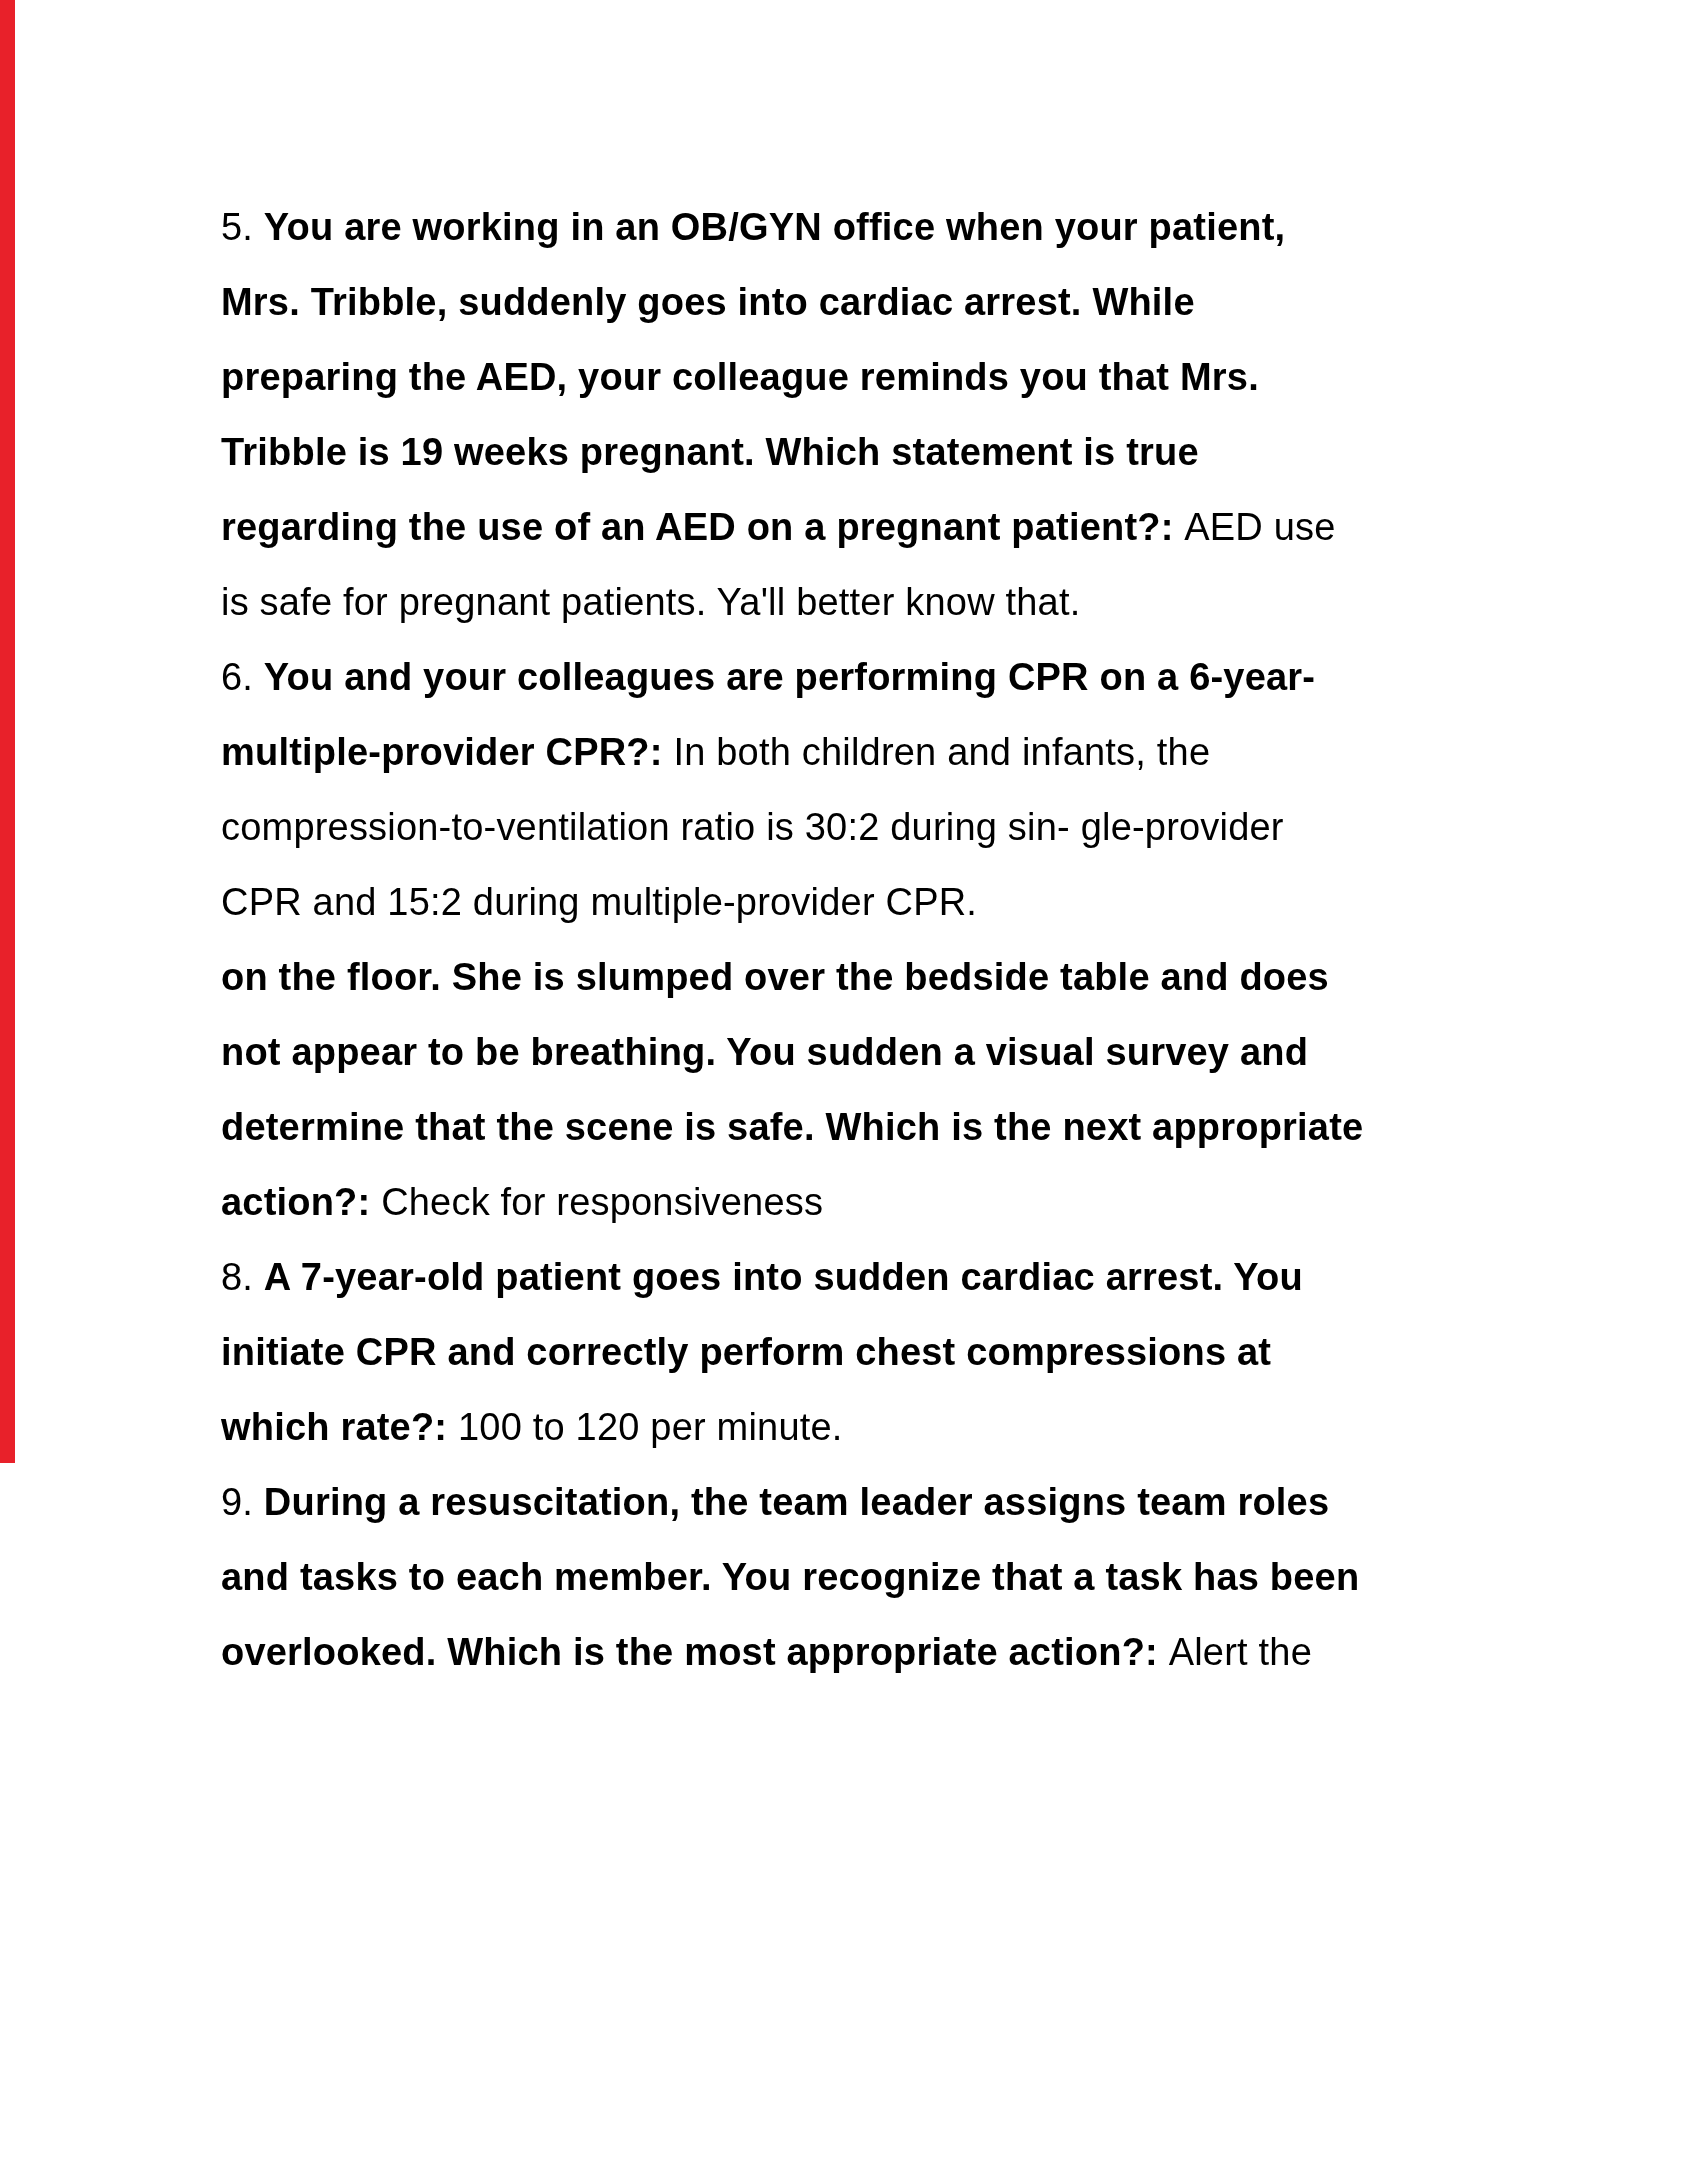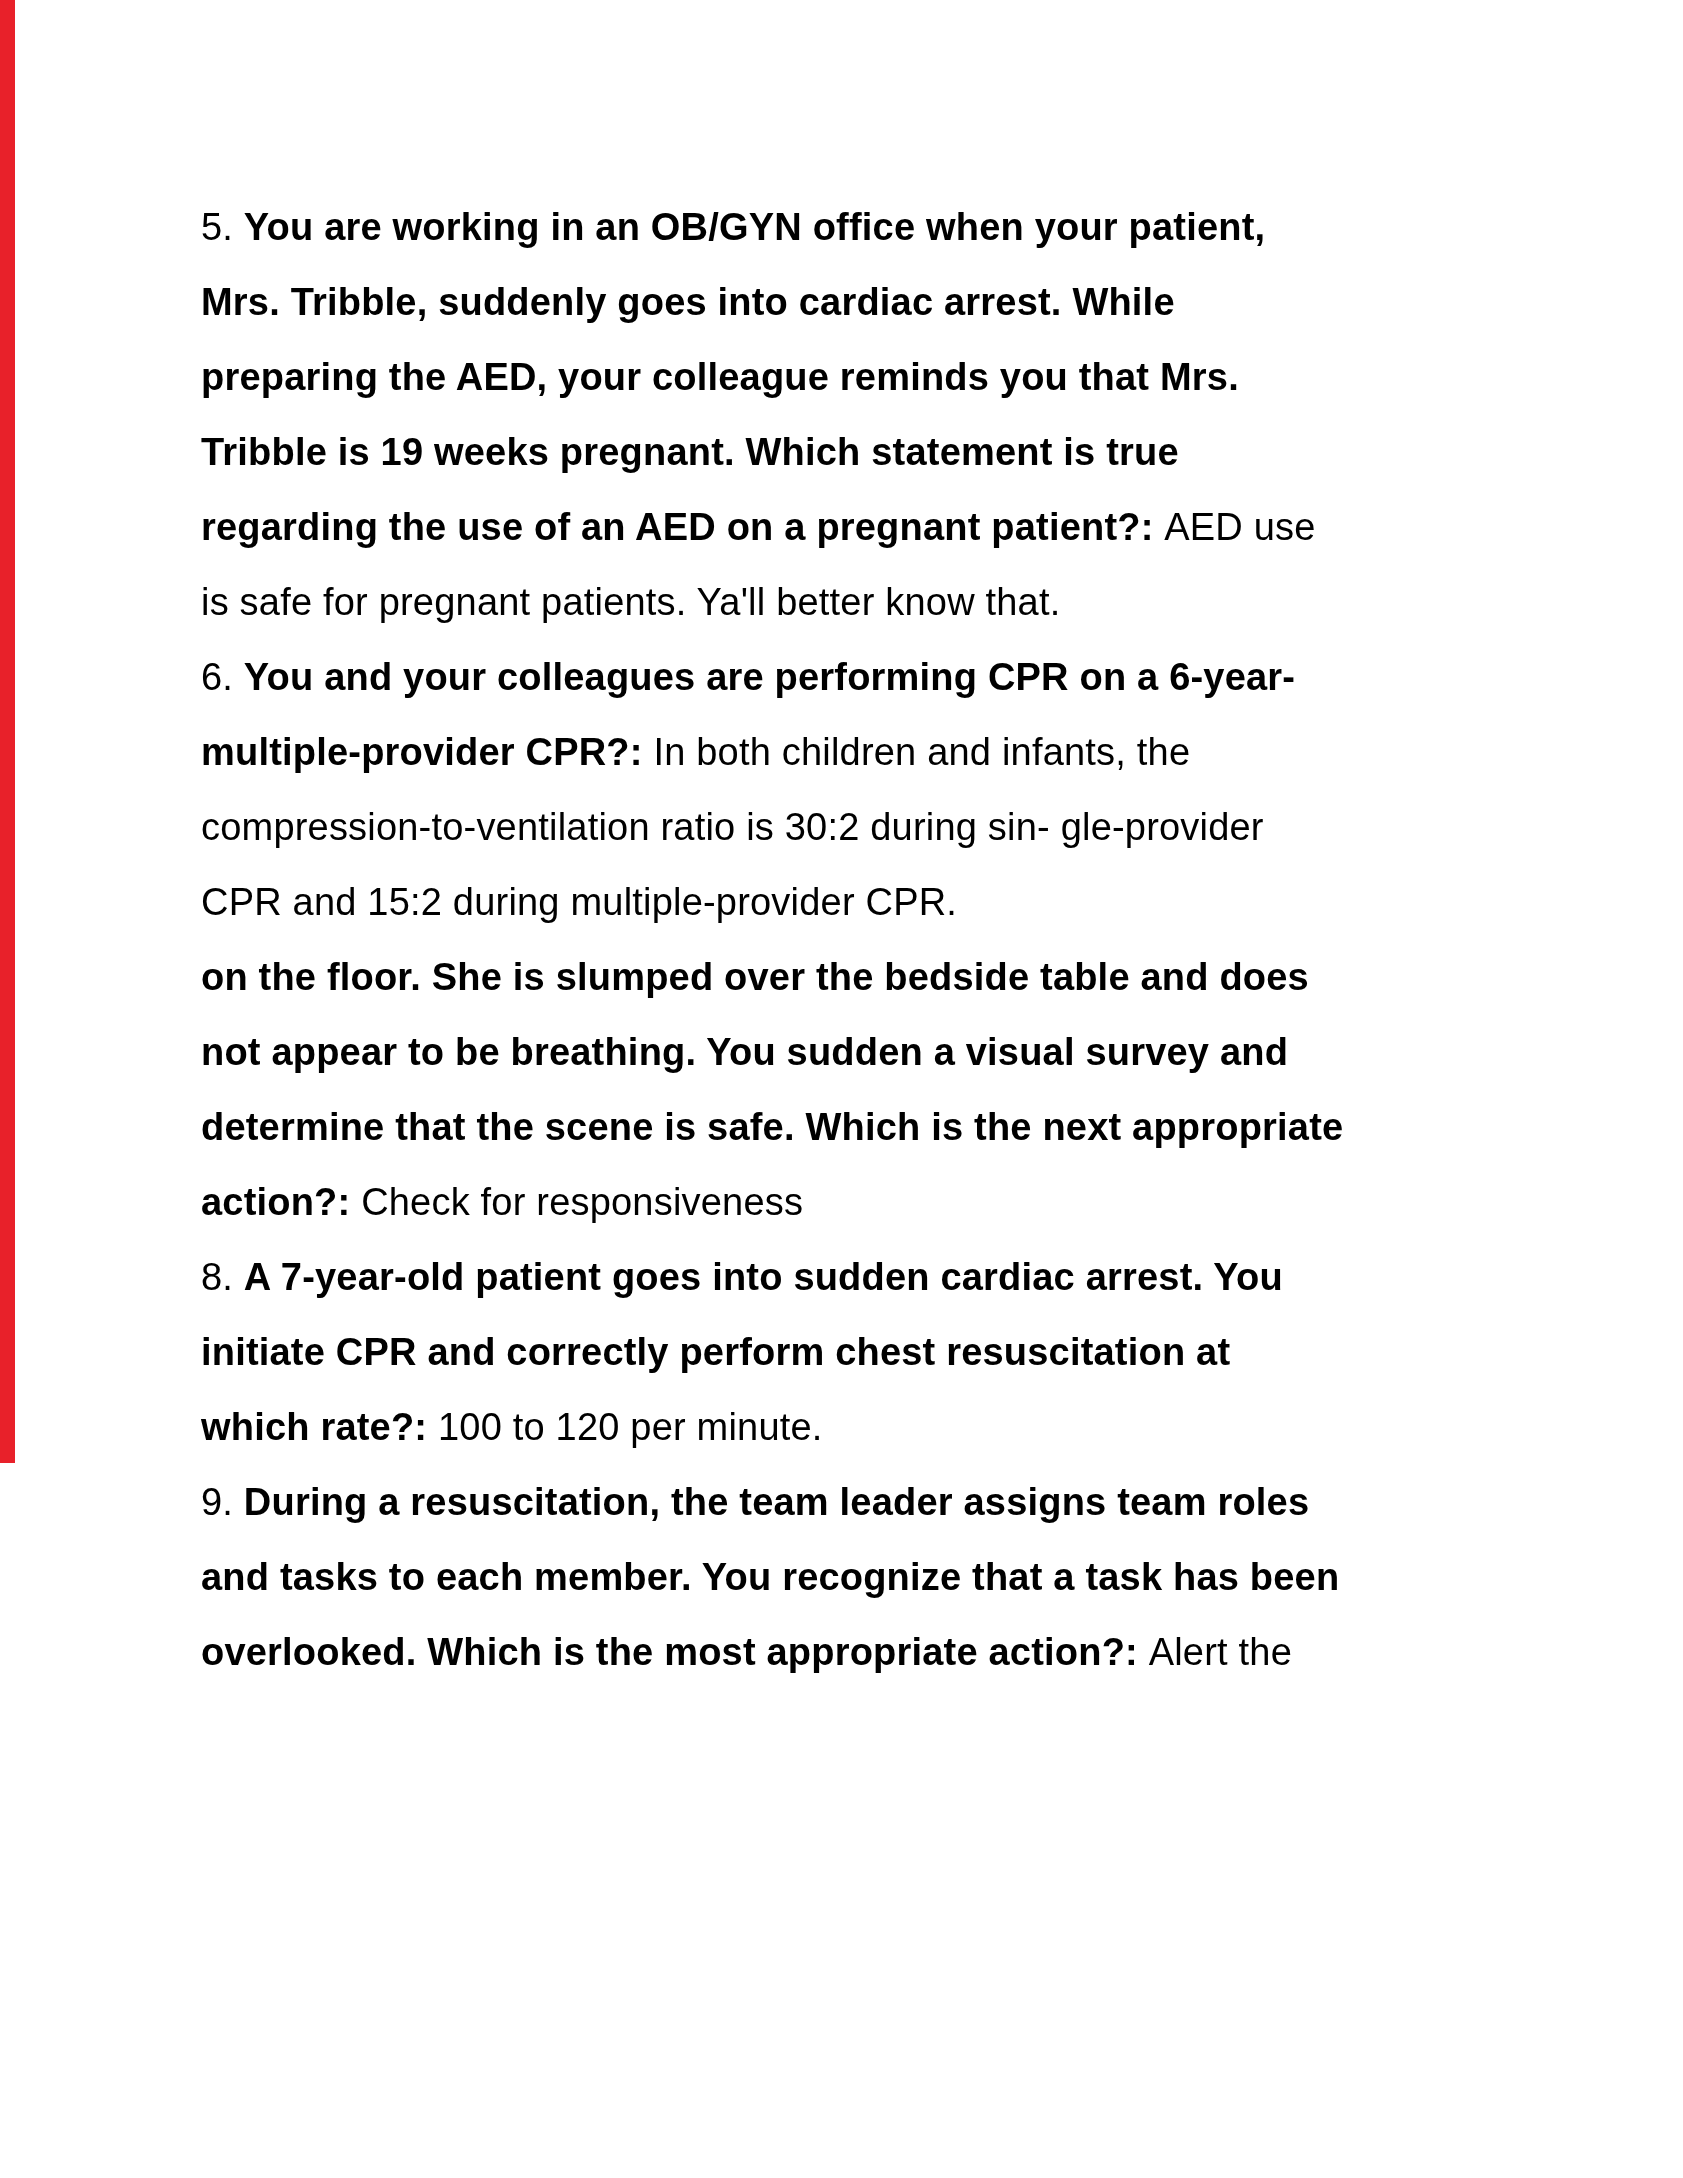--- a/index.html
+++ b/index.html
@@ -27,20 +27,21 @@
     left: 201px;
     top: 190px;
     width: 1332px;
     font-size: 38px;
     line-height: 75px;
     color: #000000;
     letter-spacing: 0.2px;
   }
   .qa-line {
     white-space: pre;
+    margin-left: 20px;
   }
   .seg-bold {
     font-weight: bold;
   }
   .seg-regular {
     font-weight: normal;
   }
 </style>
 </head>
 <body>
@@ -56,20 +57,20 @@
       <div class="qa-line"><span class="seg-regular">is safe for pregnant patients. Ya'll better know that.</span></div>
       <div class="qa-line"><span class="seg-regular">6. </span><span class="seg-bold">You and your colleagues are performing CPR on a 6-year-</span></div>
       <div class="qa-line"><span class="seg-bold">multiple-provider CPR?: </span><span class="seg-regular">In both children and infants, the</span></div>
       <div class="qa-line"><span class="seg-regular">compression-to-ventilation ratio is 30:2 during sin- gle-provider</span></div>
       <div class="qa-line"><span class="seg-regular">CPR and 15:2 during multiple-provider CPR.</span></div>
       <div class="qa-line"><span class="seg-bold">on the floor. She is slumped over the bedside table and does</span></div>
       <div class="qa-line"><span class="seg-bold">not appear to be breathing. You sudden a visual survey and</span></div>
       <div class="qa-line"><span class="seg-bold">determine that the scene is safe. Which is the next appropriate</span></div>
       <div class="qa-line"><span class="seg-bold">action?: </span><span class="seg-regular">Check for responsiveness</span></div>
       <div class="qa-line"><span class="seg-regular">8. </span><span class="seg-bold">A 7-year-old patient goes into sudden cardiac arrest. You</span></div>
-      <div class="qa-line"><span class="seg-bold">initiate CPR and correctly perform chest resuscitation at</span></div>
+      <div class="qa-line"><span class="seg-bold">initiate CPR and correctly perform chest compressions at</span></div>
       <div class="qa-line"><span class="seg-bold">which rate?: </span><span class="seg-regular">100 to 120 per minute.</span></div>
       <div class="qa-line"><span class="seg-regular">9. </span><span class="seg-bold">During a resuscitation, the team leader assigns team roles</span></div>
       <div class="qa-line"><span class="seg-bold">and tasks to each member. You recognize that a task has been</span></div>
       <div class="qa-line"><span class="seg-bold">overlooked. Which is the most appropriate action?: </span><span class="seg-regular">Alert the</span></div>
     </div>
 </div>
 
 
 </body></html>

